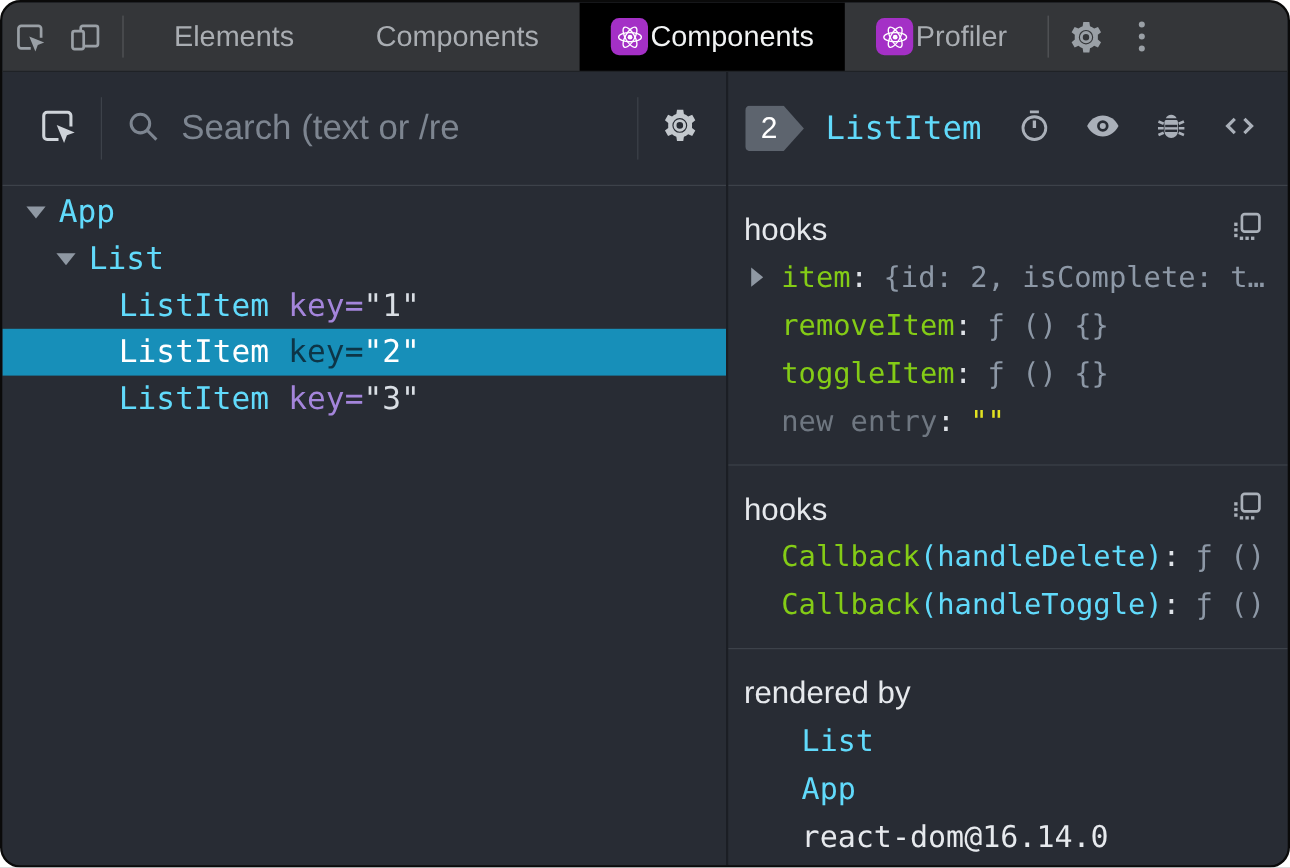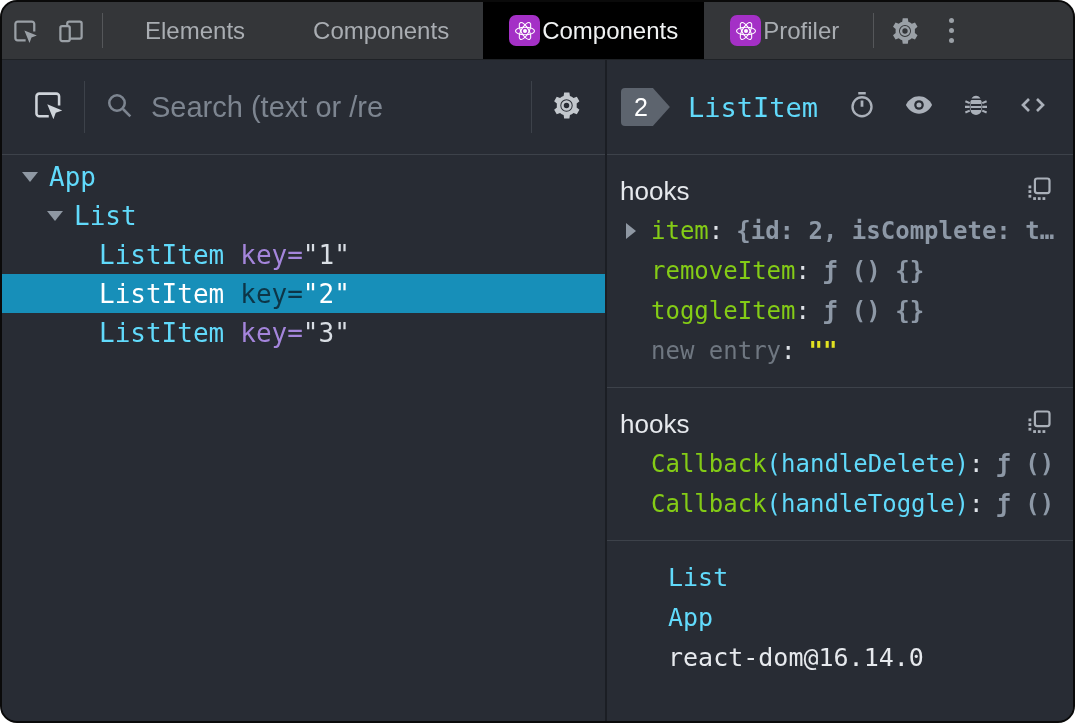--- a/index.html
+++ b/index.html
@@ -77,21 +77,21 @@
   .section{border-bottom:1px solid #3d424a;padding:16px 14px 16px 13px;}
   .section.last{border-bottom:none;flex:1;}
   .section-head{display:flex;align-items:center;justify-content:space-between;height:40px;}
   .section-title{font-size:26px;color:#e6e9ed;}
   .copy-btn{color:#aab0b9;display:flex;align-items:center;margin-right:6px;}
   .kv{height:40px;display:flex;align-items:center;font-family:"DejaVu Sans Mono",monospace;font-size:24px;white-space:nowrap;overflow:hidden;}
   .arrow-slot{width:31px;flex:0 0 31px;display:flex;align-items:center;padding-left:6px;}
   .tri-right{width:0;height:0;border-top:8px solid transparent;border-bottom:8px solid transparent;border-left:10px solid #8f98a3;}
   .kv-name{color:#84cc16;}
   .kv-colon{color:#dfe3e8;margin-right:13px;}
-  .kv-value{color:#8d98a6;font-weight:bold;}
+  .kv-value{color:#8d98a6;}
   .kv-name.dim{color:#6f7781;}
   .kv-value.yellow{color:#e2e221;}
   .fn-cyan{color:#61dafb;}
   .rb-row{height:40px;display:flex;align-items:center;padding-left:48px;font-family:"DejaVu Sans Mono",monospace;font-size:25px;white-space:nowrap;}
   .rb-link{color:#61dafb;cursor:pointer;}
   .rb-plain{color:#e6e9ed;}
 </style>
 </head>
 <body>
 
@@ -349,20 +349,23 @@
         <div class="kv">
           <span class="arrow-slot"></span>
           <span class="kv-name">Callback</span>
             <span class="fn-cyan">(handleToggle)</span>
             <span class="kv-colon">:</span>
             <span class="kv-value">ƒ () {}</span>
         </div>
       </div>
 
       <div class="section last">
+        <div class="section-head">
+          <span class="section-title">rendered by</span>
+        </div>
         <div class="rb-row">
           <span class="rb-link">List</span>
         </div>
         <div class="rb-row">
           <span class="rb-link">App</span>
         </div>
         <div class="rb-row">
           <span class="rb-plain">react-dom@16.14.0</span>
         </div>
       </div>

